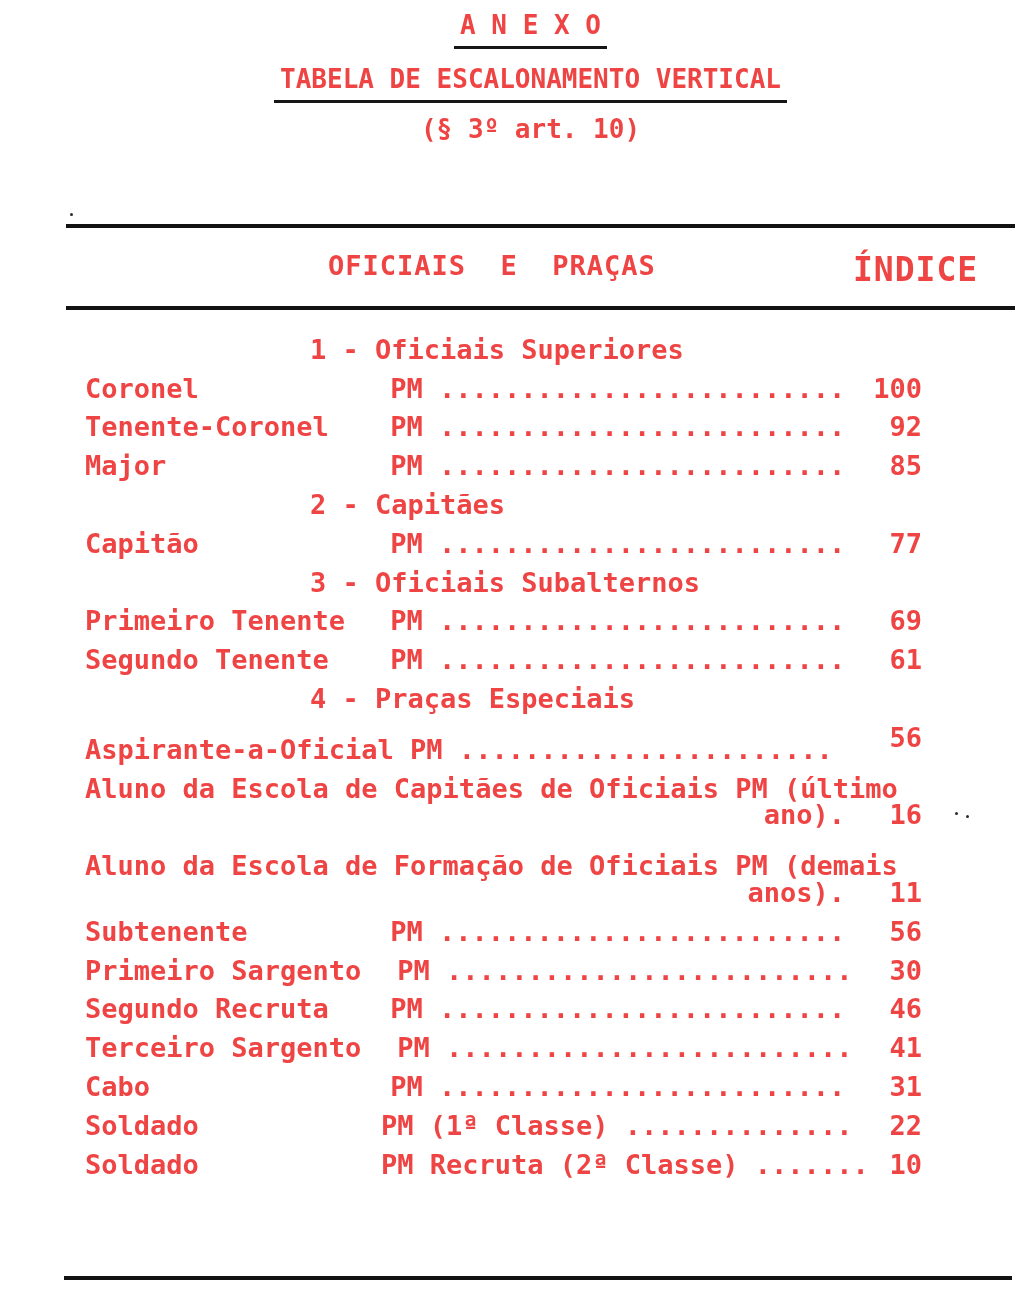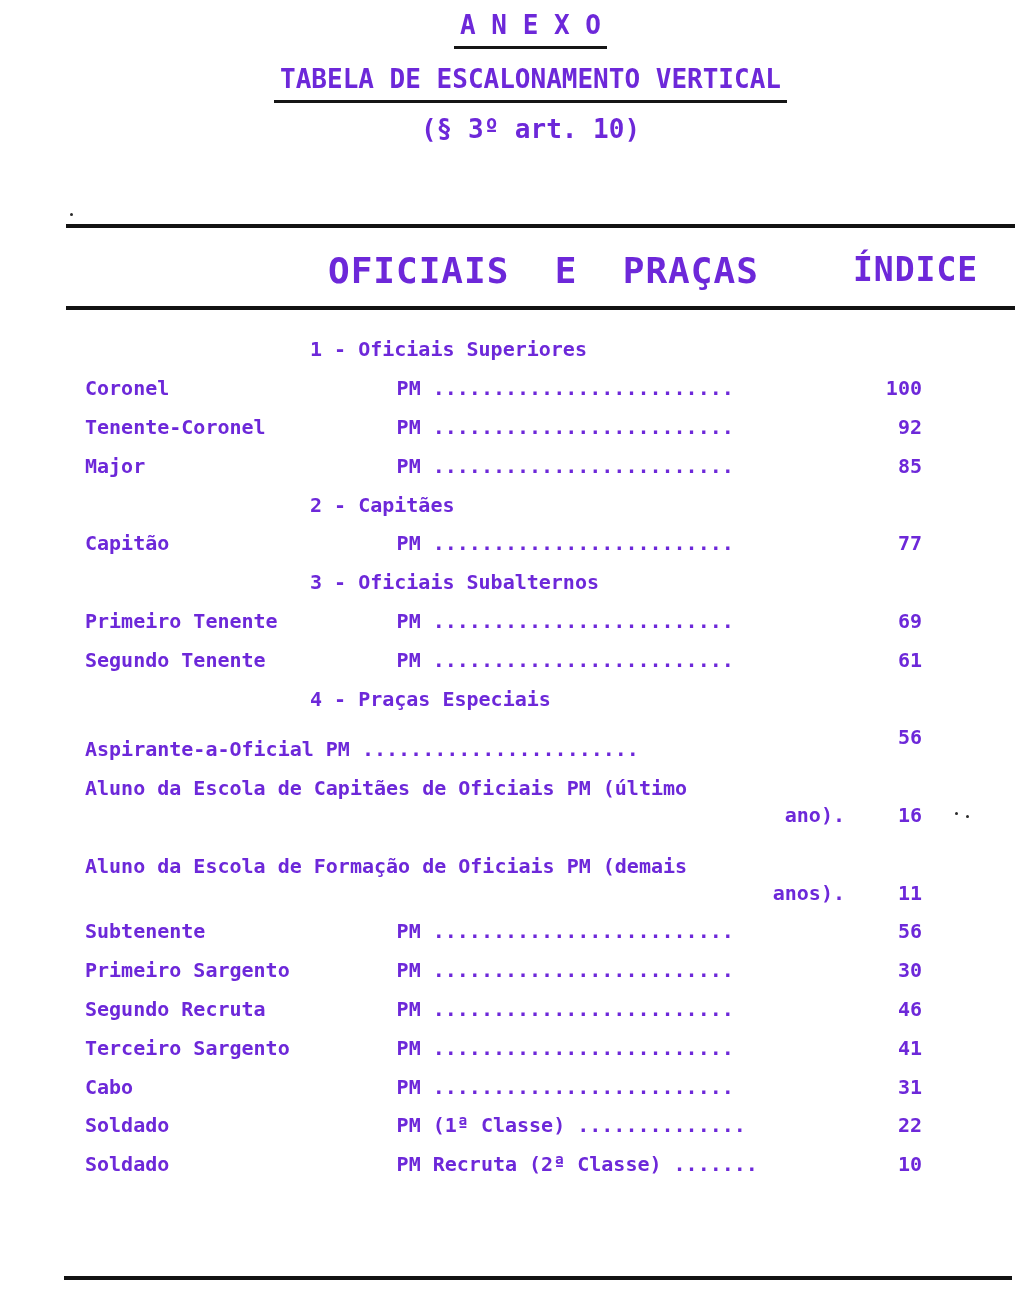--- a/index.html
+++ b/index.html
@@ -3,48 +3,48 @@
 <meta charset="utf-8">
 <style>
   html,body{margin:0;padding:0;background:#e8e8e8;}
   #page{
     position:relative;
     width:1017px;height:1314px;
     background:#ffffff;
     overflow:hidden;
     font-family:"DejaVu Sans Mono", monospace;
     font-weight:bold;
-    color:#6d28d9;
+    color:#ef4444;
     -webkit-font-smoothing:none;
   }
   
   #titles{
     position:absolute;top:8px;left:22px;width:1017px;
     text-align:center;font-size:26px;line-height:34px;
   }
   .t-line{margin:0 0 0 0;}
   .t-underline{display:inline-block;border-bottom:3px solid #161616;padding:0 6px 4px 6px;white-space:pre;}
   .t-plain{display:inline-block;padding:0 6px 4px 6px;white-space:pre;}
   #title2wrap{margin-top:13px;}
   #title3wrap{margin-top:9px;}
 
   
   .hrule{position:absolute;background:#121212;}
   #rule-top{top:224px;left:66px;width:949px;height:4px;}
   #rule-mid{top:306px;left:66px;width:949px;height:4px;}
   #rule-bottom{top:1276px;left:64px;width:948px;height:4px;}
 
   
-  #col-left{position:absolute;top:250px;left:328px;font-size:36px;white-space:pre;letter-spacing:1px;}
+  #col-left{position:absolute;top:250px;left:328px;font-size:27px;white-space:pre;letter-spacing:1px;}
   #col-right{position:absolute;top:250px;left:853px;font-size:33px;white-space:pre;letter-spacing:1px;}
 
   
   #table{
     position:absolute;top:330px;left:85px;width:837px;
-    font-size:20px;
+    font-size:27px;
   }
   .row{display:flex;height:38.8px;align-items:center;}
   .c-name{width:288px;white-space:pre;overflow:visible;}
   .c-desc{width:467px;white-space:pre;overflow:visible;margin-left:36px;}
   .c-idx{width:82px;text-align:right;white-space:pre;}
   .section .c-section{padding-left:225px;white-space:pre;}
   .c-wide{width:755px;white-space:pre;overflow:visible;margin-top:24px;}
   .cont .c-cont{width:760px;text-align:right;white-space:pre;}
   .cont .c-idx2{width:77px;text-align:right;white-space:pre;}
 

